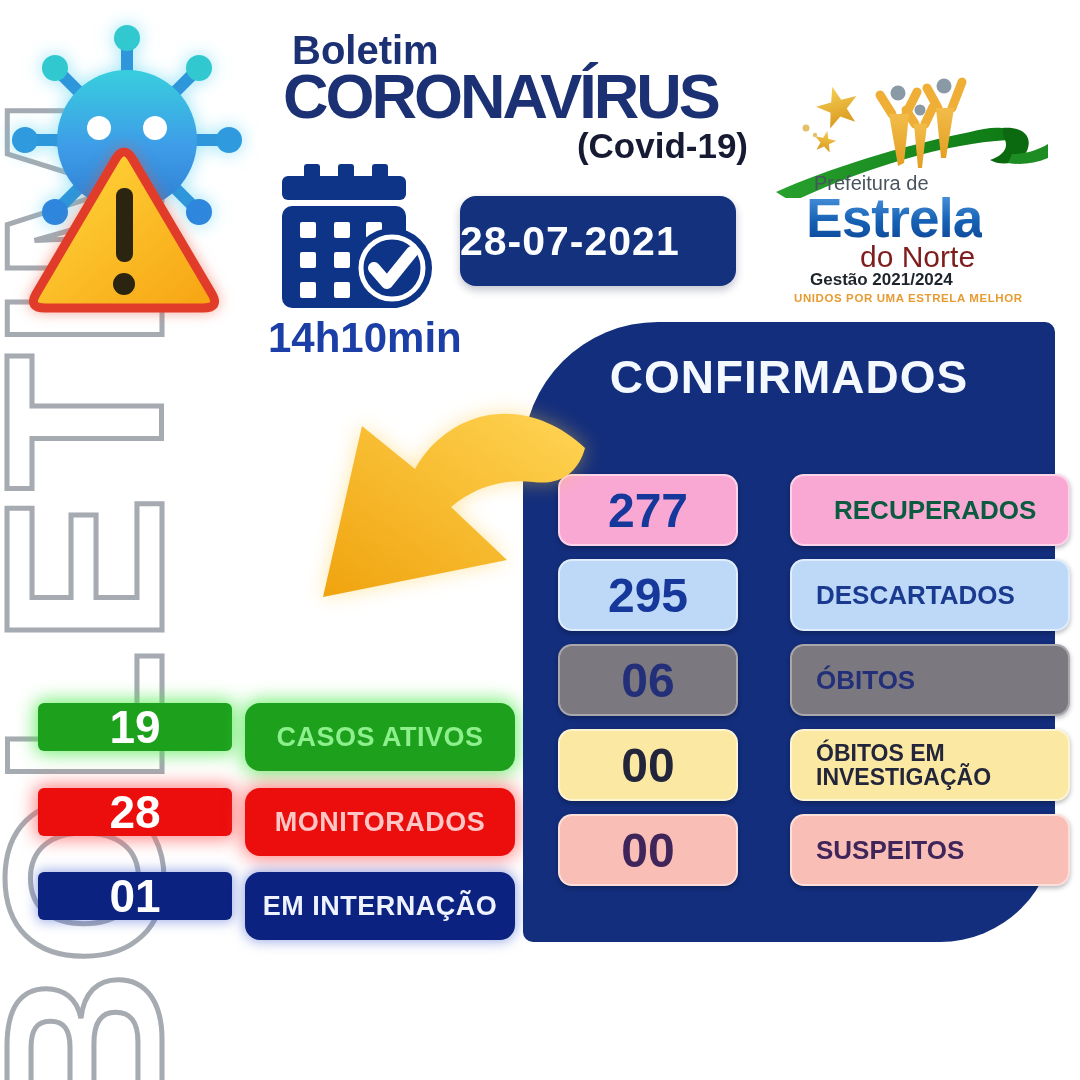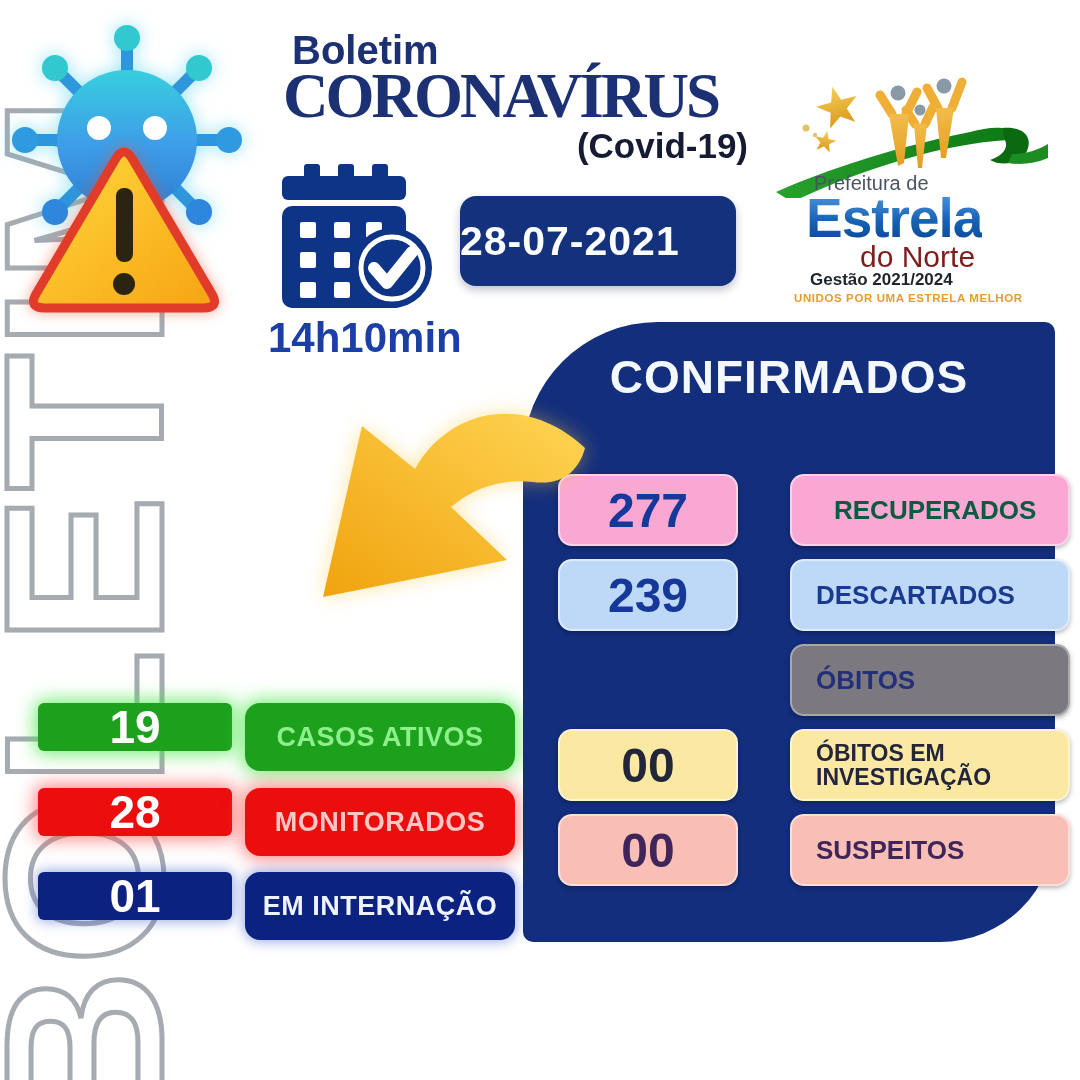--- a/index.html
+++ b/index.html
@@ -6,21 +6,21 @@
   #stage{position:relative;width:1080px;height:1080px;background:#ffffff;overflow:hidden;
          font-family:"Liberation Sans", sans-serif;}
   .abs{position:absolute;}
 
   
   #wm{left:0;top:0;z-index:0;}
 
   
   #kicker{left:292px;top:28px;font-size:40px;font-weight:bold;color:#1c3173;z-index:4;}
   #title{left:283px;top:60px;width:468px;font-size:63px;font-weight:bold;letter-spacing:-3px;
-         color:#1c3173;z-index:4;white-space:nowrap;font-family:Liberation Serif, serif;}
+         color:#1c3173;z-index:4;white-space:nowrap;}
   #subtitle{left:286px;top:126px;width:462px;text-align:right;font-size:35px;font-weight:bold;
          color:#161a32;z-index:4;}
 
   #virus-svg{left:12px;top:22px;z-index:2;filter:drop-shadow(0 0 9px rgba(70,205,240,.55));}
   #tri-svg{left:18px;top:138px;z-index:3;filter:drop-shadow(0 0 7px rgba(235,80,50,.5));}
   #cal-svg{left:278px;top:162px;z-index:4;}
   #time{left:268px;top:314px;width:180px;text-align:center;font-size:42px;font-weight:bold;
         color:#1b3fa6;z-index:4;}
   #date-badge{left:460px;top:196px;width:276px;height:90px;background:#14317e;border-radius:16px;
         display:flex;align-items:center;justify-content:flex-start;color:#fcfdff;font-size:41px;
@@ -212,24 +212,25 @@
   </div>
 
   <div id="panel" class="abs">
     <div id="panel-title">CONFIRMADOS</div>
 
     <div class="c-row" style="top:152px">
       <div class="c-val r0 r0v">277</div>
       <div class="c-lab r0 r0t">RECUPERADOS</div>
     </div>
     <div class="c-row" style="top:237px">
-      <div class="c-val r1 r1v">239</div>
+      <div class="c-val r1 r1v">295</div>
       <div class="c-lab r1 r1t">DESCARTADOS</div>
     </div>
     <div class="c-row" style="top:322px">
+      <div class="c-val r2 r2v">06</div>
       <div class="c-lab r2 r2t">ÓBITOS</div>
     </div>
     <div class="c-row" style="top:407px">
       <div class="c-val r3 r3v">00</div>
       <div class="c-lab r3 r3t">ÓBITOS EM INVESTIGAÇÃO</div>
     </div>
     <div class="c-row" style="top:492px">
       <div class="c-val r4 r4v">00</div>
       <div class="c-lab r4 r4t">SUSPEITOS</div>
     </div>

